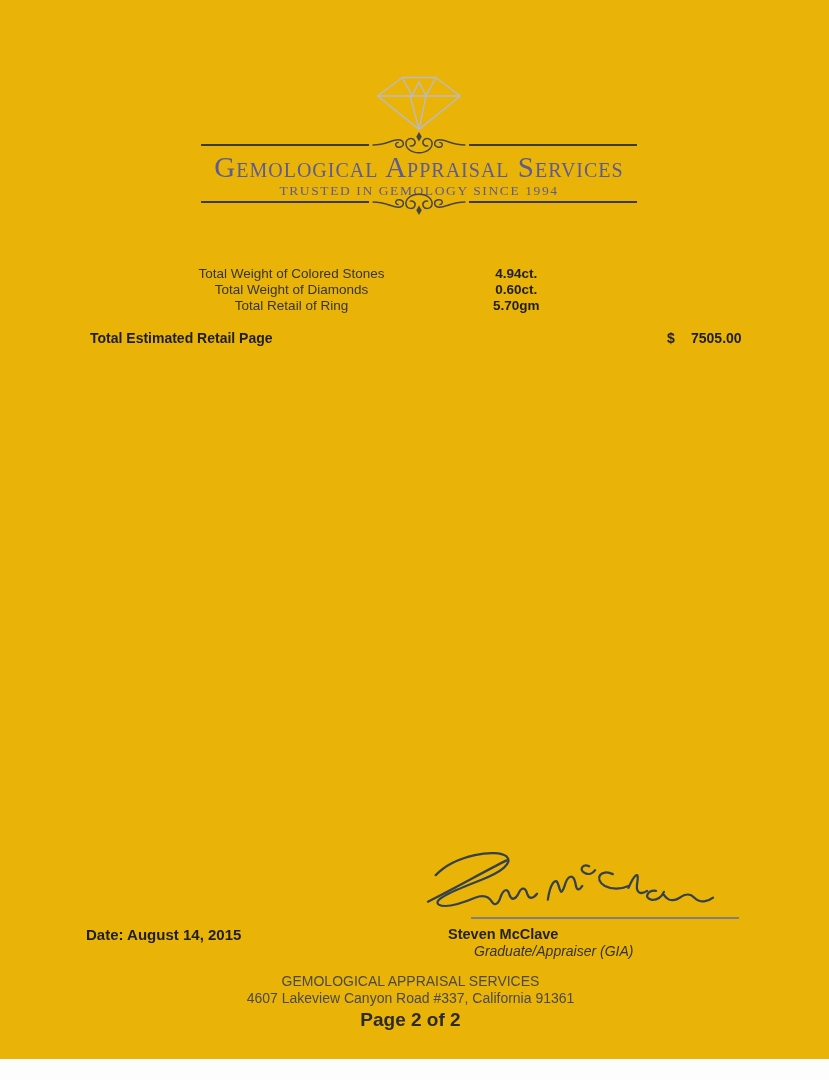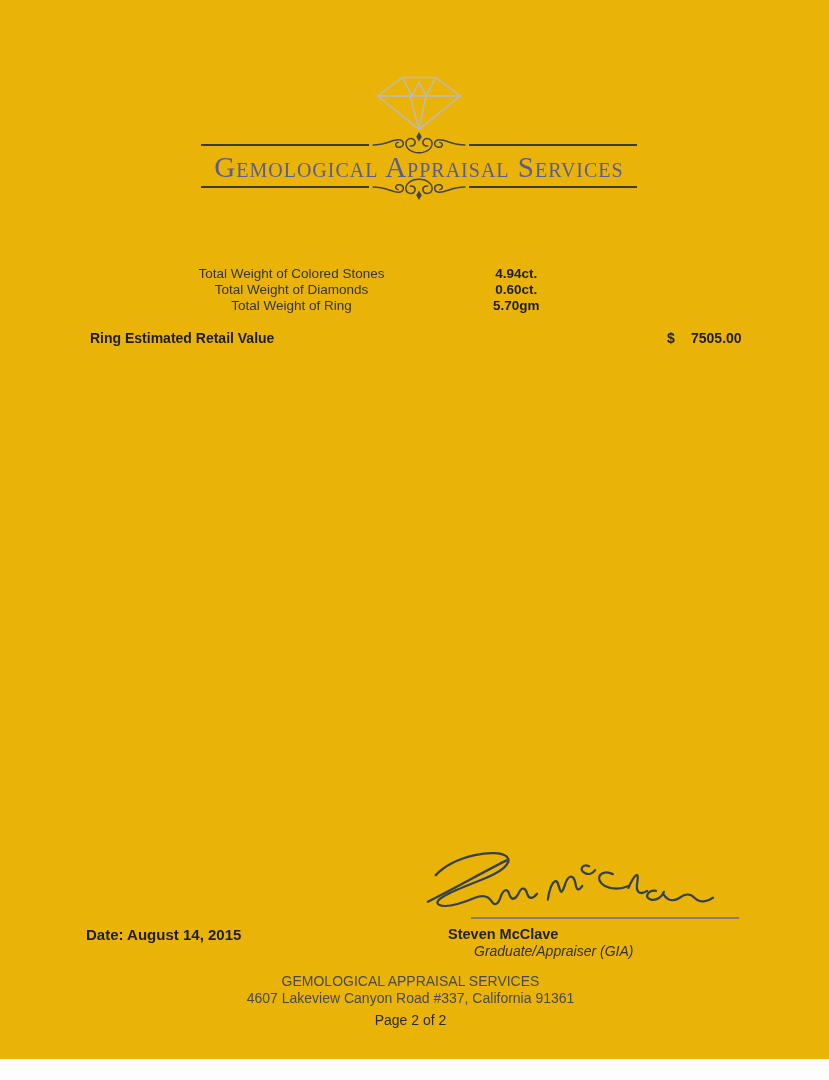--- a/index.html
+++ b/index.html
@@ -121,22 +121,22 @@
   .footer {
     position: absolute;
     left: 0; right: 8px; top: 973px;
     text-align: center;
     font-size: 14px;
     line-height: 16.5px;
     color: #4a4a4a;
   }
   .footer .page-number {
     margin-top: 6px;
-    font-weight: normal;
-    font-size: 14px;
+    font-weight: bold;
+    font-size: 19px;
     color: #2b2b2b;
   }
 </style>
 </head>
 <body>
 
 <div class="page">
 
   <header class="logo">
     <div class="diamond-wrap">
@@ -156,20 +156,21 @@
           <path d="M55,24 C65,24 71,18 70,12 C69,7 62,6 60,10 C58,14 62,17 65,16"></path>
           <path d="M2,15 C16,15 24,9 31,9 C38,9 39,16 33,17.5 C28,18.5 26,13 31,12"></path>
           <path d="M108,15 C94,15 86,9 79,9 C72,9 71,16 77,17.5 C82,18.5 84,13 79,12"></path>
         </g>
         <path d="M55,0 l3.2,5.5 -3.2,5.5 -3.2,-5.5 z" fill="#454545"></path>
       </svg>
       <div class="rule"></div>
     </div>
 
     <h1 class="company-title">Gemological Appraisal Services</h1>
+    <div class="company-tagline">TRUSTED IN GEMOLOGY SINCE 1994</div>
 
     <div class="rule-row bottom">
       <div class="rule"></div>
       <svg viewBox="0 0 110 30">
         <g fill="none" stroke="#454545" stroke-width="1.7" stroke-linecap="round">
           <path d="M55,24 C45,24 39,18 40,12 C41,7 48,6 50,10 C52,14 48,17 45,16"></path>
           <path d="M55,24 C65,24 71,18 70,12 C69,7 62,6 60,10 C58,14 62,17 65,16"></path>
           <path d="M2,15 C16,15 24,9 31,9 C38,9 39,16 33,17.5 C28,18.5 26,13 31,12"></path>
           <path d="M108,15 C94,15 86,9 79,9 C72,9 71,16 77,17.5 C82,18.5 84,13 79,12"></path>
         </g>
@@ -182,27 +183,27 @@
   <section class="weights">
     <div class="weight-row">
       <span class="weight-label">Total Weight of Colored Stones</span>
       <span class="weight-value">4.94ct.</span>
     </div>
     <div class="weight-row">
       <span class="weight-label">Total Weight of Diamonds</span>
       <span class="weight-value">0.60ct.</span>
     </div>
     <div class="weight-row">
-      <span class="weight-label">Total Weight of Ring</span>
+      <span class="weight-label">Total Retail of Ring</span>
       <span class="weight-value">5.70gm</span>
     </div>
   </section>
 
   <div class="total-row">
-    <span class="total-label">Ring Estimated Retail Value</span>
+    <span class="total-label">Total Estimated Retail Page</span>
     <span class="total-currency">$</span>
     <span class="total-amount">7505.00</span>
   </div>
 
   <svg class="signature-script" viewBox="0 0 300 80" fill="none" stroke="#33414c" stroke-width="2.3" stroke-linecap="round">
     <path d="M6,60 C34,46 62,30 86,18"></path>
     <path d="M14,33 C34,12 76,6 86,14 C93,21 80,30 60,38 C32,49 10,58 17,63 C24,67 42,61 54,56 C62,53 68,55 71,60 C74,65 78,62 80,55 C83,47 87,46 89,53 C91,59 95,58 98,52 C101,45 105,45 107,52 C109,58 113,57 117,52"></path>
     <path d="M128,58 C130,44 136,32 139,44 C141,51 142,53 145,44 C148,33 154,31 156,41 C157,48 159,50 163,44"></path>
     <path d="M170,24 C163,21 159,28 166,31 C170,33 174,31 176,28"></path>
     <path d="M194,32 C182,26 174,37 186,44 C194,48 203,47 210,44"></path>

